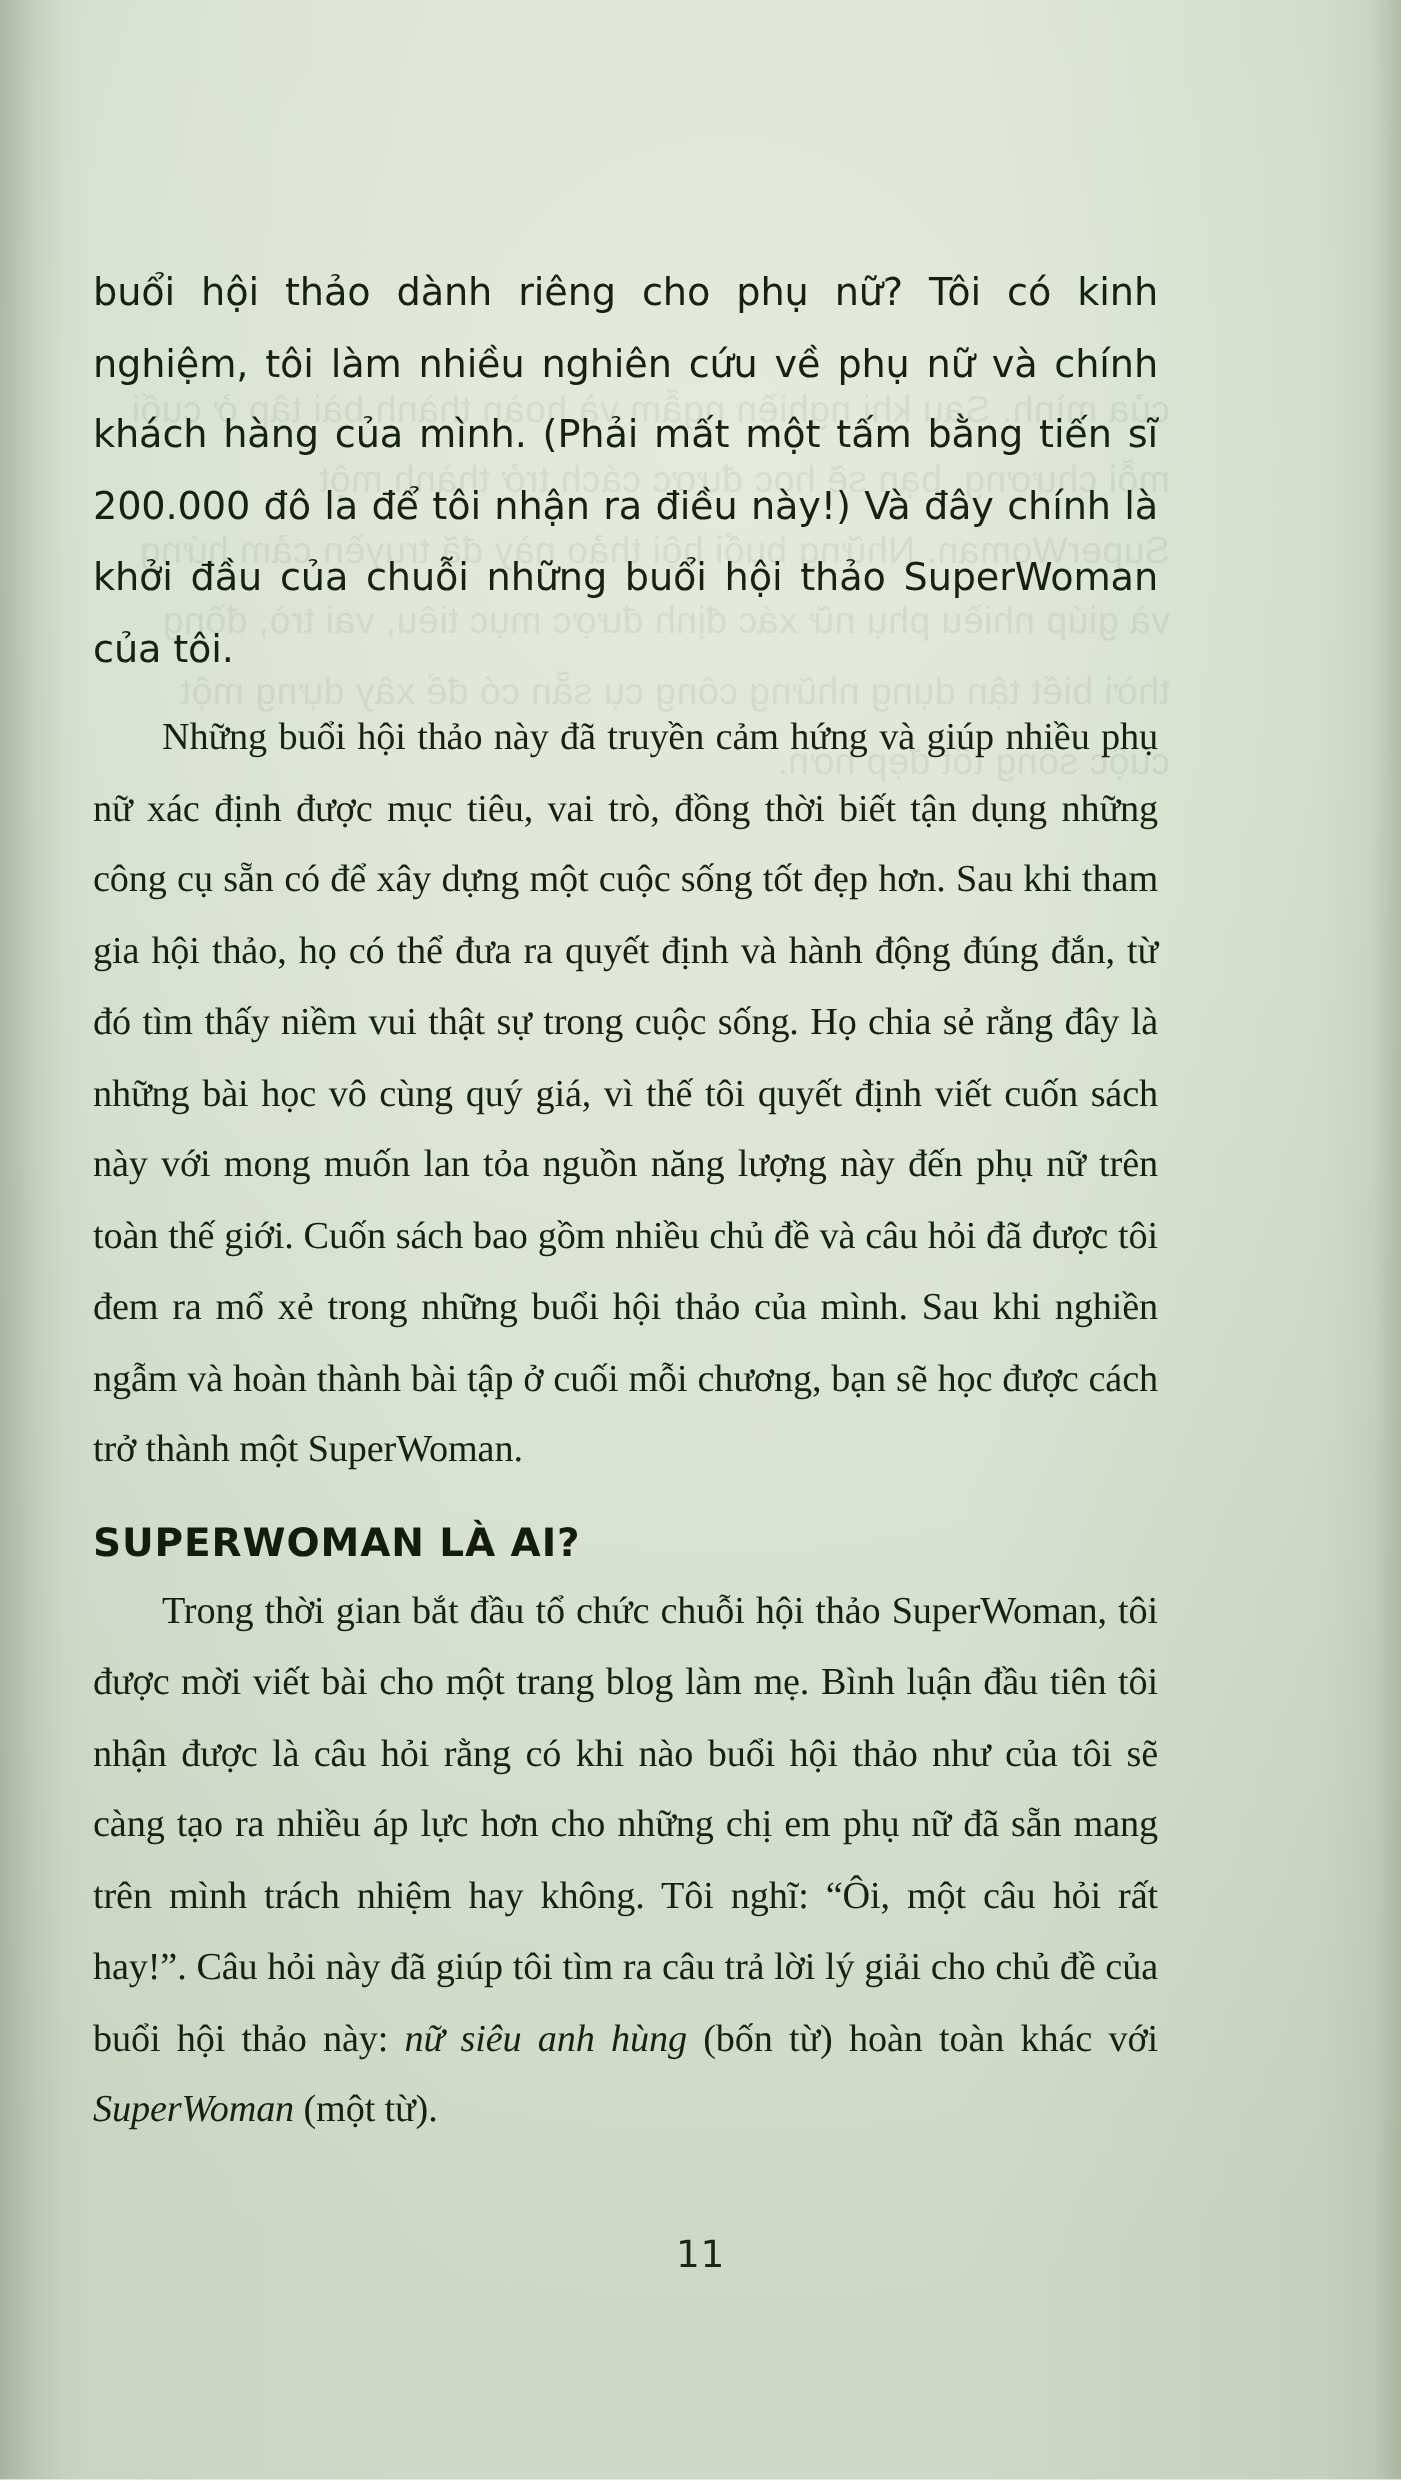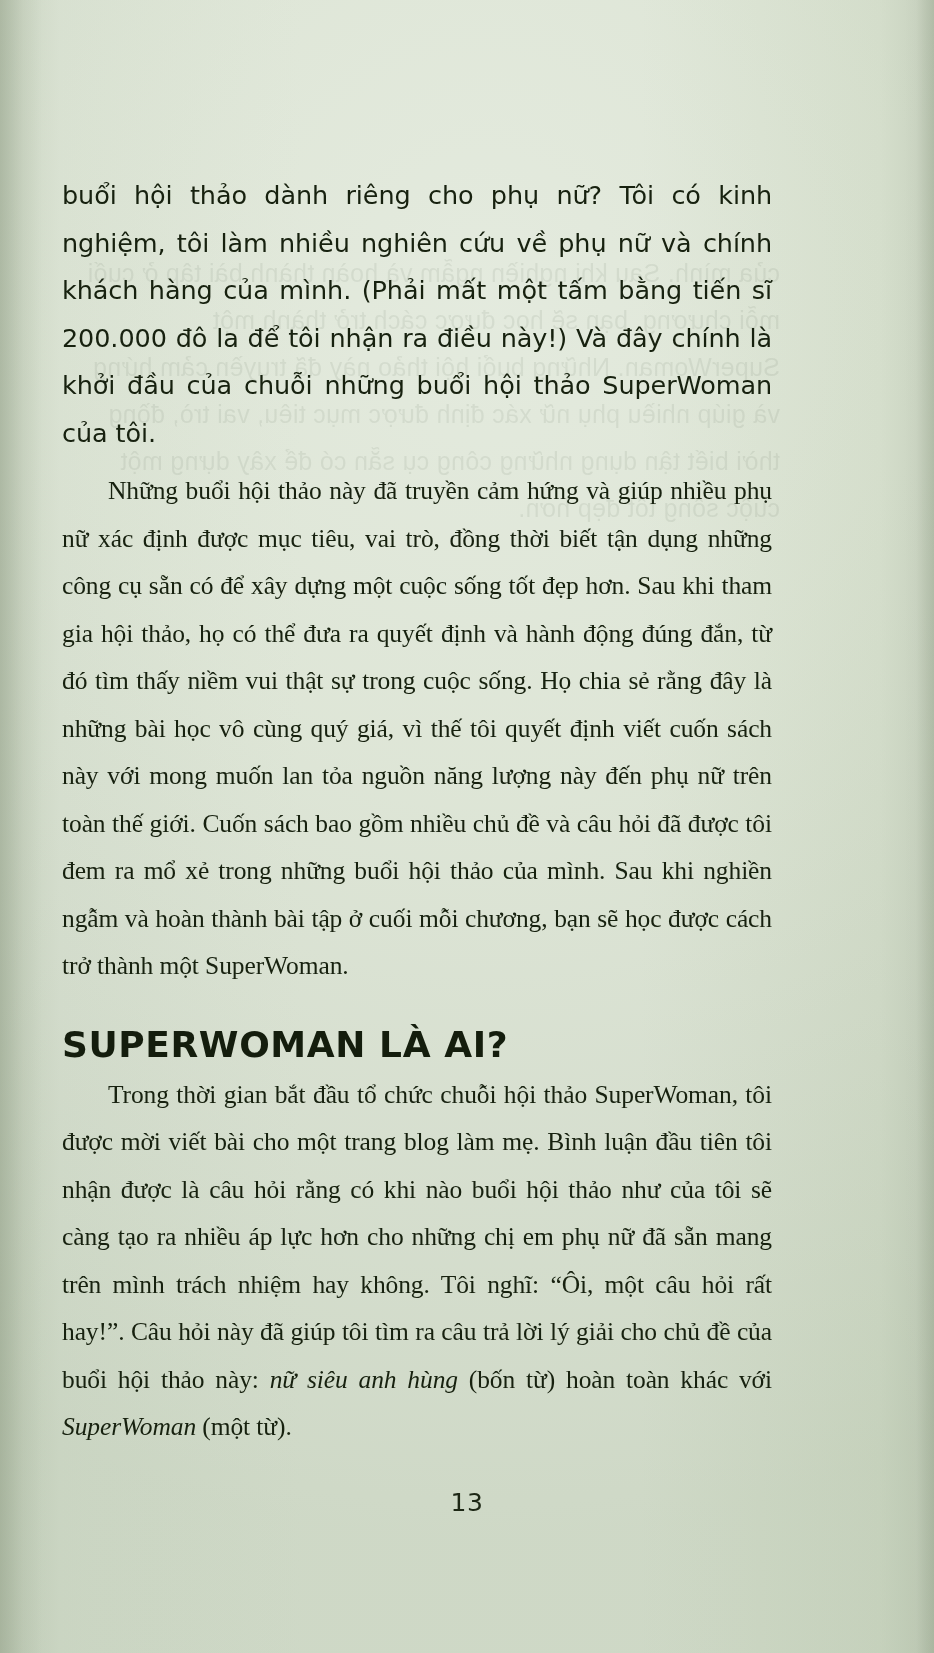--- a/index.html
+++ b/index.html
@@ -77,23 +77,23 @@
   }
   p.body.indent {
     text-indent: 46px;
     font-family: Liberation Serif, serif;
   }
   p.body + p.body {
     margin-top: 10px;
   }
 
   h2.section-heading {
-    margin: 34px 0 6px 0;
+    margin: 24px 0 6px 0;
     font-family: "DejaVu Sans", sans-serif;
-    font-size: 36px;
+    font-size: 26px;
     font-weight: bold;
     letter-spacing: 0.6px;
     color: #141d0d;
     text-transform: uppercase;
   }
 
   .page-number {
     position: absolute;
     left: 0;
     right: 0;
@@ -124,15 +124,15 @@
     <p class="body">buổi hội thảo dành riêng cho phụ nữ? Tôi có kinh nghiệm, tôi làm nhiều nghiên cứu về phụ nữ và chính khách hàng của mình. (Phải mất một tấm bằng tiến sĩ 200.000 đô la để tôi nhận ra điều này!) Và đây chính là khởi đầu của chuỗi những buổi hội thảo SuperWoman của tôi.</p>
 
     <p class="body indent">Những buổi hội thảo này đã truyền cảm hứng và giúp nhiều phụ nữ xác định được mục tiêu, vai trò, đồng thời biết tận dụng những công cụ sẵn có để xây dựng một cuộc sống tốt đẹp hơn. Sau khi tham gia hội thảo, họ có thể đưa ra quyết định và hành động đúng đắn, từ đó tìm thấy niềm vui thật sự trong cuộc sống. Họ chia sẻ rằng đây là những bài học vô cùng quý giá, vì thế tôi quyết định viết cuốn sách này với mong muốn lan tỏa nguồn năng lượng này đến phụ nữ trên toàn thế giới. Cuốn sách bao gồm nhiều chủ đề và câu hỏi đã được tôi đem ra mổ xẻ trong những buổi hội thảo của mình. Sau khi nghiền ngẫm và hoàn thành bài tập ở cuối mỗi chương, bạn sẽ học được cách trở thành một SuperWoman.</p>
 
     <h2 class="section-heading">SUPERWOMAN LÀ AI?</h2>
 
     <p class="body indent"><span>Trong thời gian bắt đầu tổ chức chuỗi hội thảo SuperWoman, tôi được mời viết bài cho một trang blog làm mẹ. Bình luận đầu tiên tôi nhận được là câu hỏi rằng có khi nào buổi hội thảo như của tôi sẽ càng tạo ra nhiều áp lực hơn cho những chị em phụ nữ đã sẵn mang trên mình trách nhiệm hay không. Tôi nghĩ: “Ôi, một câu hỏi rất hay!”. Câu hỏi này đã giúp tôi tìm ra câu trả lời lý giải cho chủ đề của buổi hội thảo này: </span><em class="it">nữ siêu anh hùng</em><span> (bốn từ) hoàn toàn khác với </span><em class="it">SuperWoman</em><span> (một từ).</span></p>
 
   </div>
 
-  <div class="page-number">13</div>
+  <div class="page-number">11</div>
 
 </div>
 
 </body></html>

